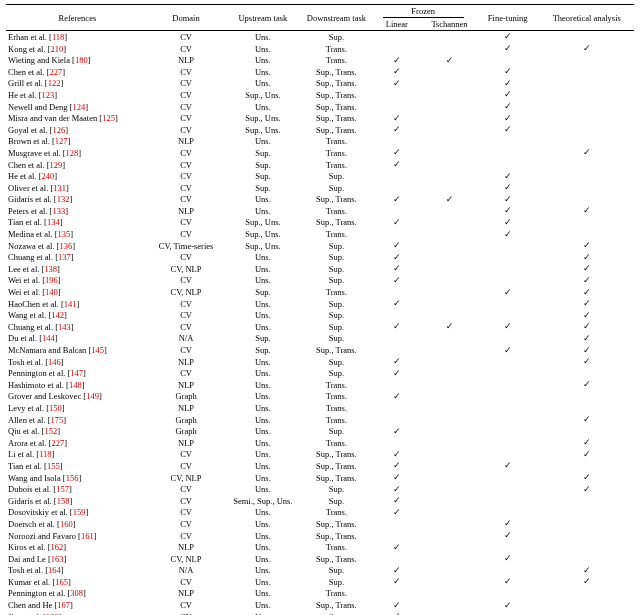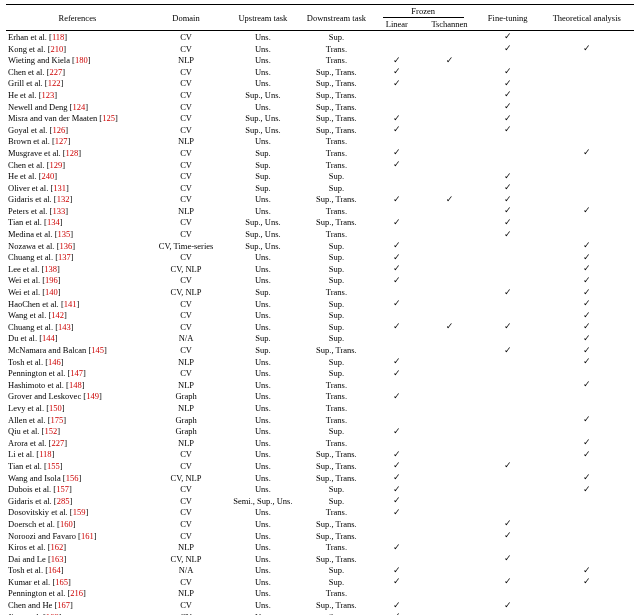--- a/index.html
+++ b/index.html
@@ -484,21 +484,21 @@
           <td class="ref-cell"><span>Dubois et al.</span> [<span class="ref-link">157</span>]</td>
           <td>CV</td>
           <td>Uns.</td>
           <td>Sup.</td>
           <td class="tick">✓</td>
           <td class="tick"></td>
           <td class="tick"></td>
           <td class="tick">✓</td>
         </tr>
         <tr>
-          <td class="ref-cell"><span>Gidaris et al.</span> [<span class="ref-link">285</span>]</td>
+          <td class="ref-cell"><span>Gidaris et al.</span> [<span class="ref-link">158</span>]</td>
           <td>CV</td>
           <td>Semi., Sup., Uns.</td>
           <td>Sup.</td>
           <td class="tick">✓</td>
           <td class="tick"></td>
           <td class="tick"></td>
           <td class="tick"></td>
         </tr>
         <tr>
           <td class="ref-cell"><span>Dosovitskiy et al.</span> [<span class="ref-link">159</span>]</td>
@@ -564,21 +564,21 @@
           <td class="ref-cell"><span>Kumar et al.</span> [<span class="ref-link">165</span>]</td>
           <td>CV</td>
           <td>Uns.</td>
           <td>Sup.</td>
           <td class="tick">✓</td>
           <td class="tick"></td>
           <td class="tick">✓</td>
           <td class="tick">✓</td>
         </tr>
         <tr>
-          <td class="ref-cell"><span>Pennington et al.</span> [<span class="ref-link">216</span>]</td>
+          <td class="ref-cell"><span>Pennington et al.</span> [<span class="ref-link">308</span>]</td>
           <td>NLP</td>
           <td>Uns.</td>
           <td>Trans.</td>
           <td class="tick"></td>
           <td class="tick"></td>
           <td class="tick"></td>
           <td class="tick"></td>
         </tr>
         <tr>
           <td class="ref-cell"><span>Chen and He</span> [<span class="ref-link">167</span>]</td>

